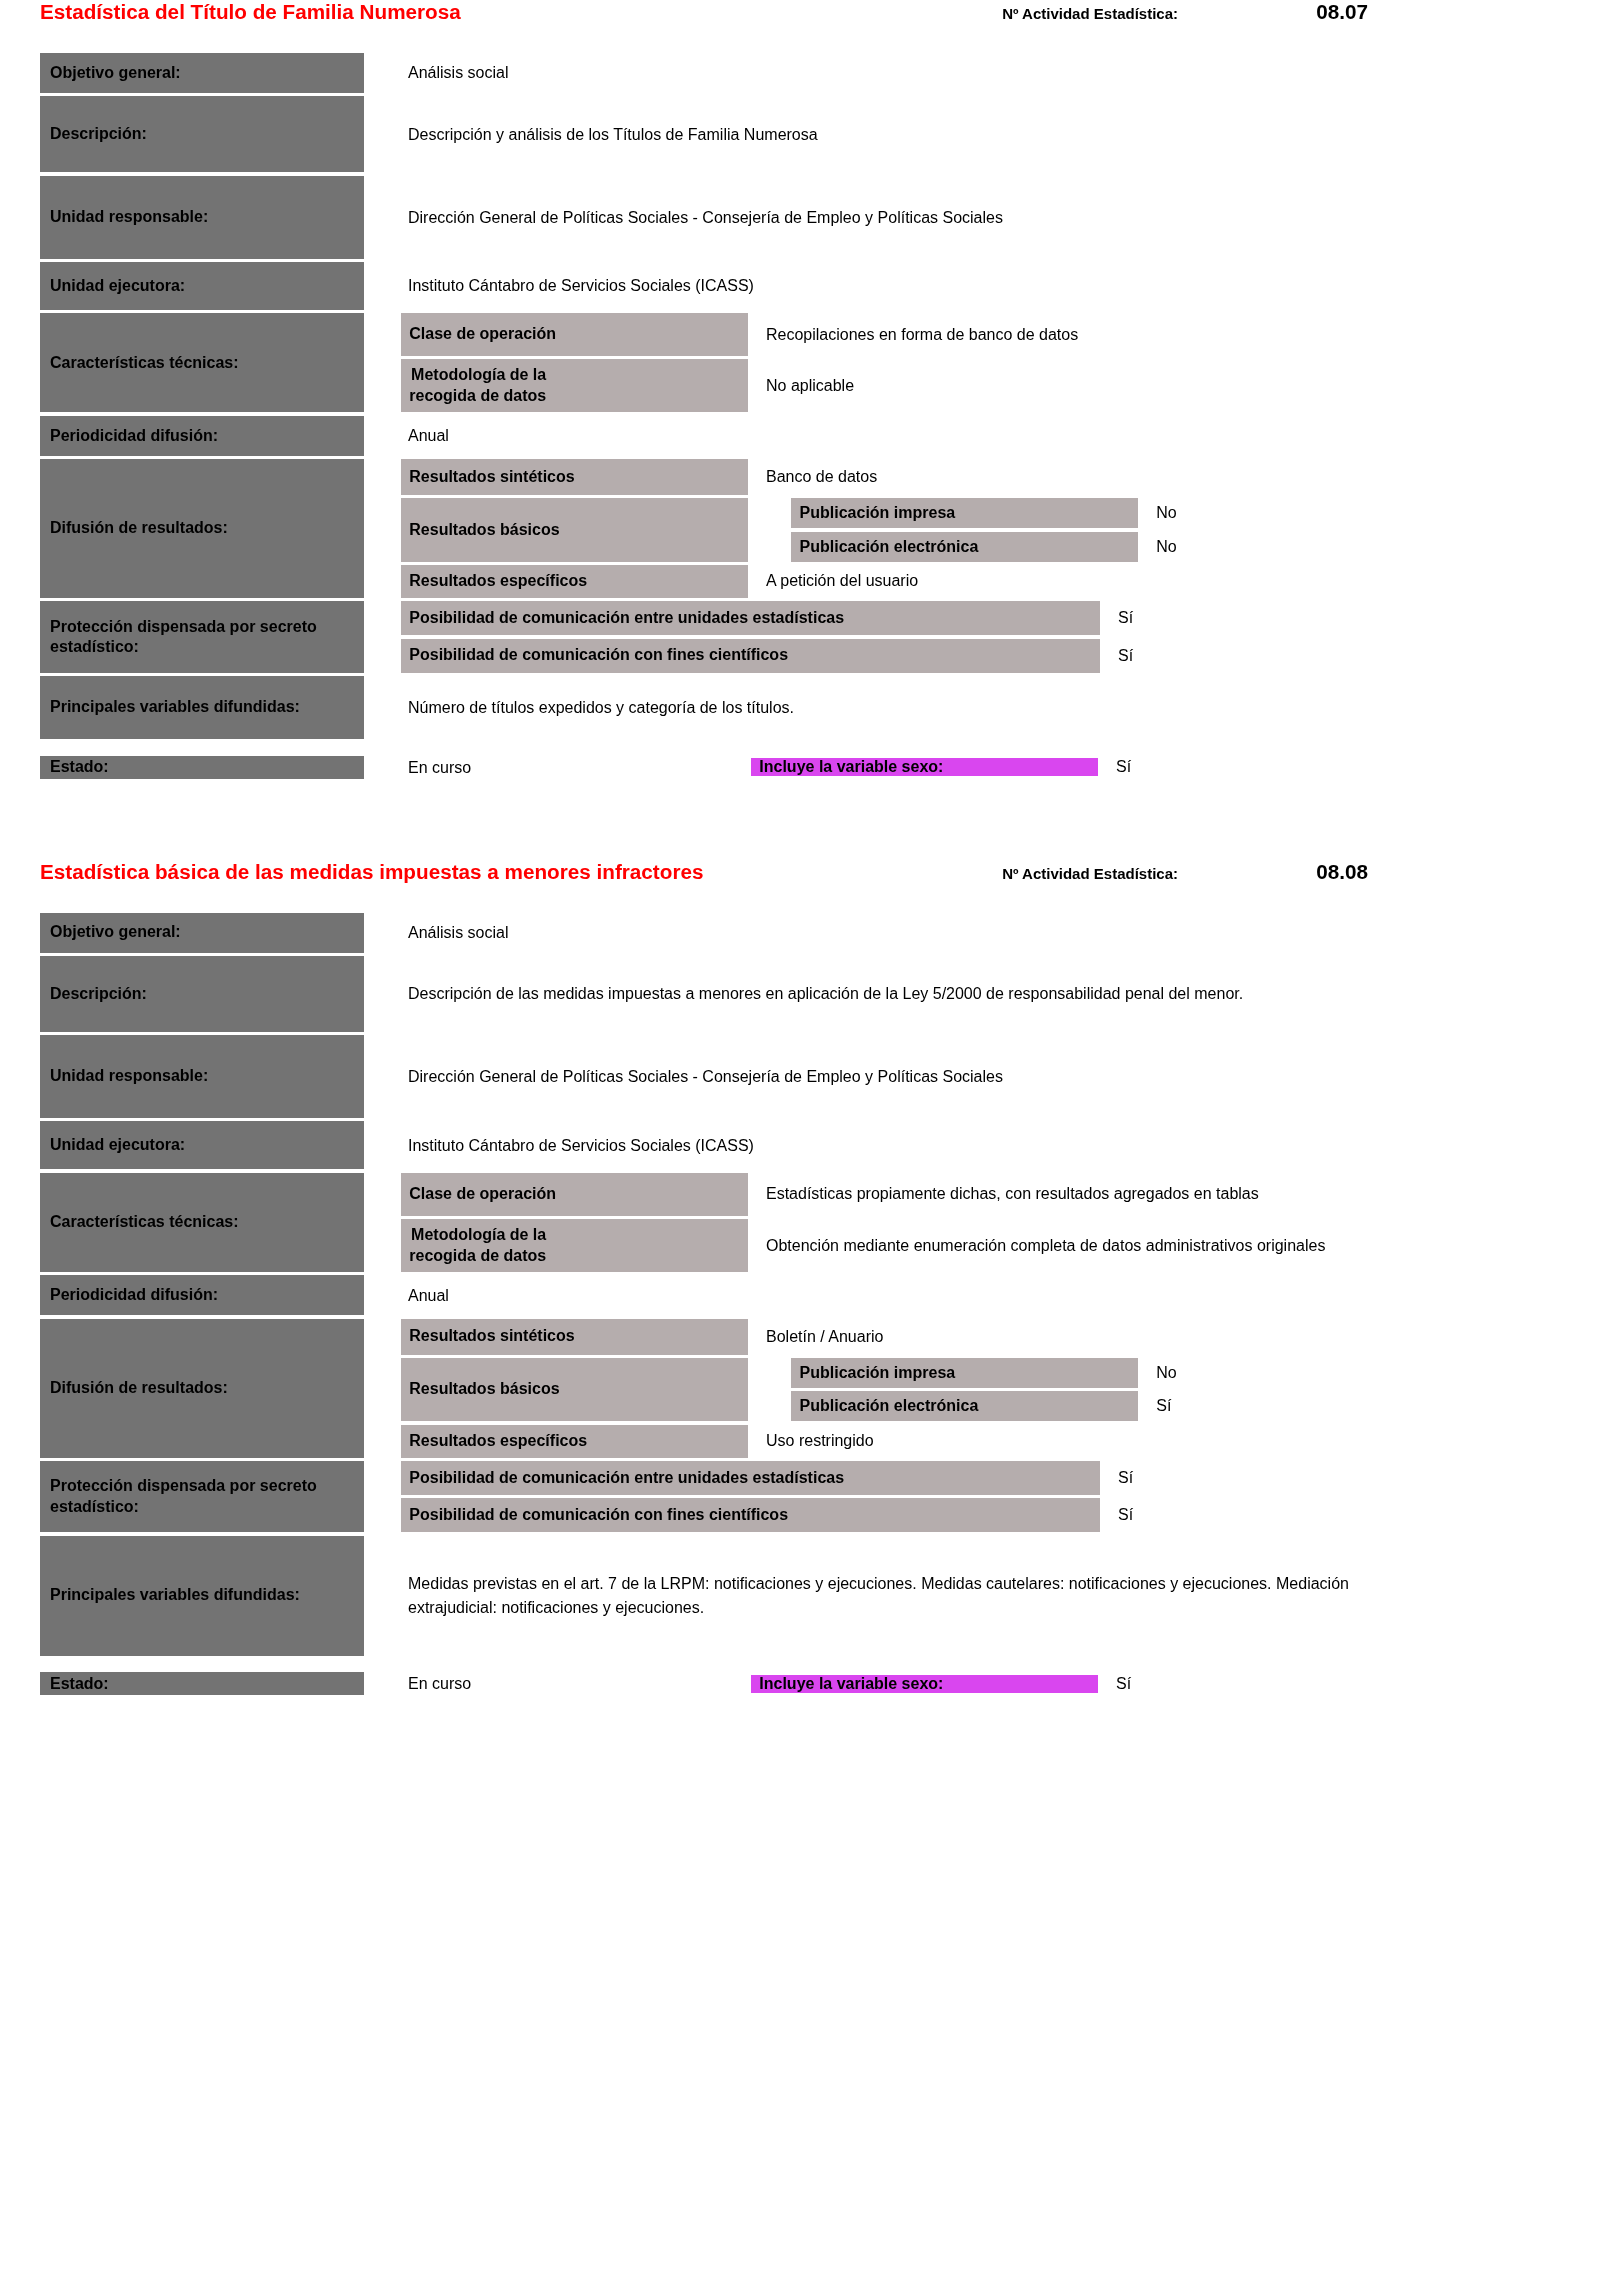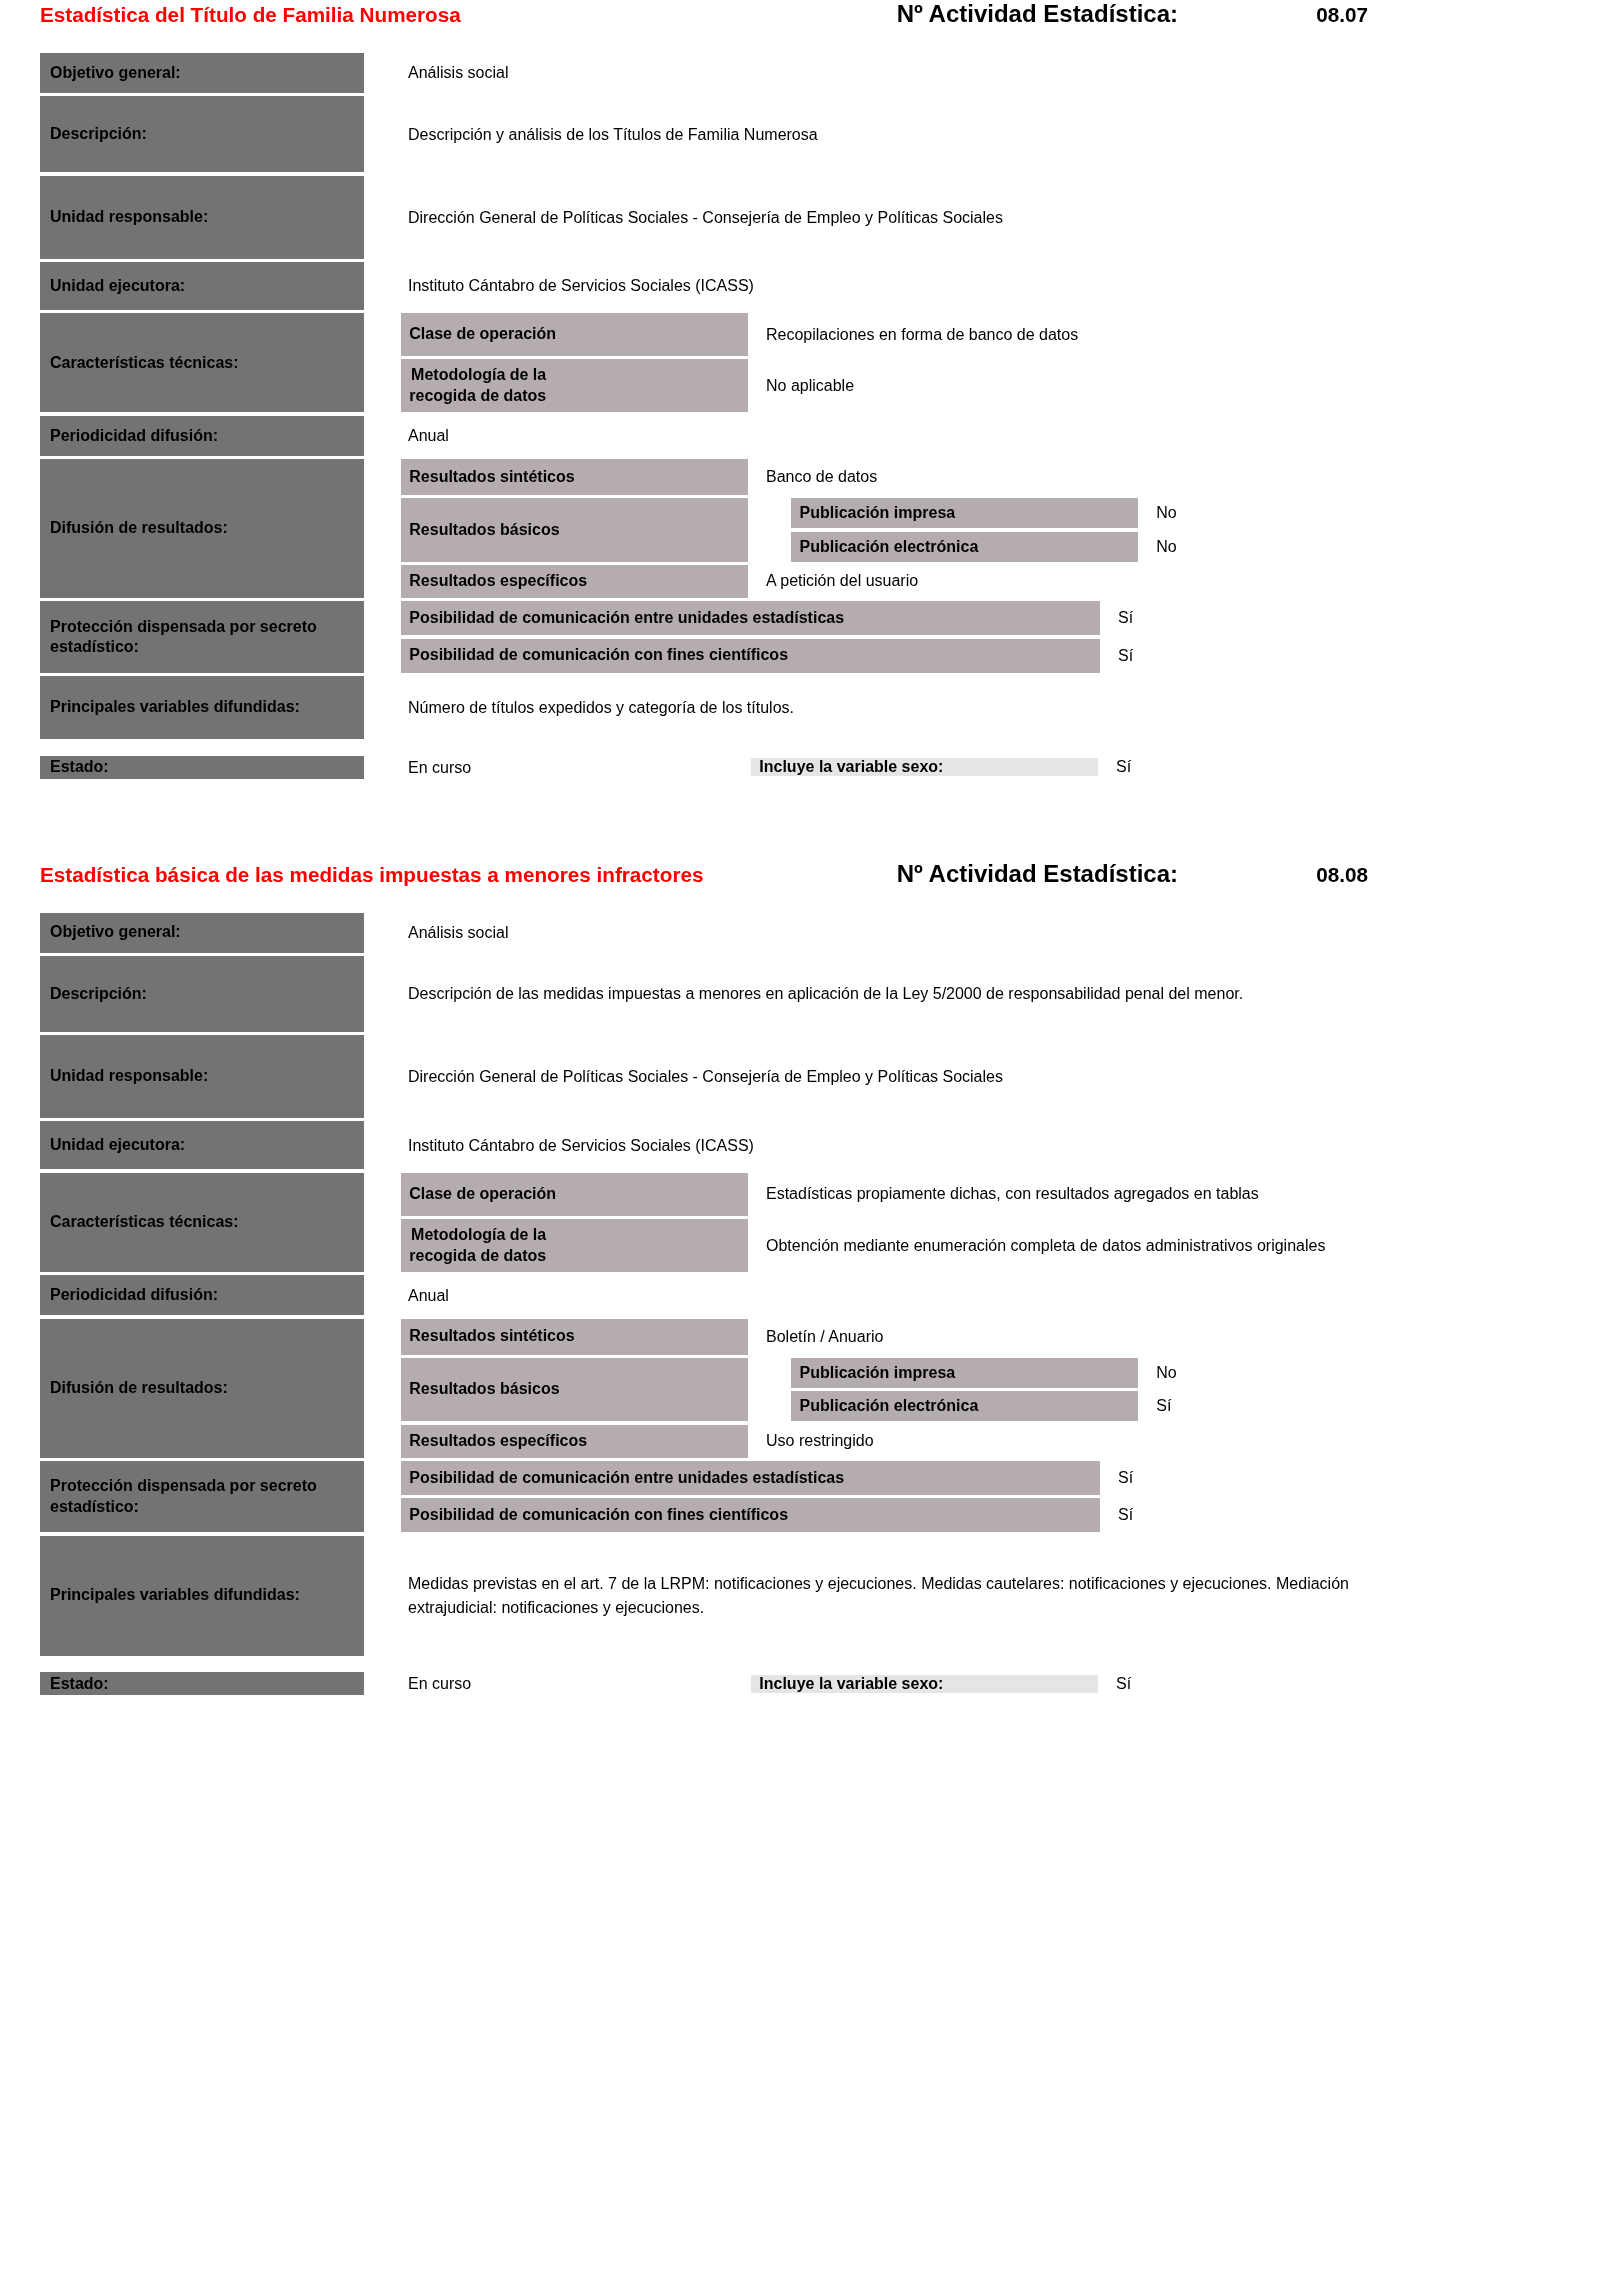--- a/index.html
+++ b/index.html
@@ -31,21 +31,21 @@
   }
   .sheet-title {
     color: #ff0000;
     font-size: 20.7px;
     font-weight: bold;
     white-space: nowrap;
     flex: 0 0 auto;
   }
   .sheet-header-spacer { flex: 1 1 auto; }
   .sheet-actnum-label {
-    font-size: 24px;
+    font-size: 15px;
     font-weight: bold;
     color: #000;
     white-space: nowrap;
     flex: 0 0 auto;
   }
   .sheet-actnum-value {
     font-size: 20.7px;
     font-weight: bold;
     color: #000;
     white-space: nowrap;
@@ -151,21 +151,21 @@
     box-sizing: border-box;
   }
 
   
   .row-split { display: flex; align-items: center; margin-bottom: 3.3px; }
   .split-left  { flex: 0 0 711px; display: flex; }
   .split-right { flex: 1 1 auto; display: flex; }
   .lbl-sexo {
     flex: 0 0 347px;
     width: 347px;
-    background: #e5e5e5;
+    background: #d946ef;
     font-size: 16px;
     font-weight: bold;
     display: flex;
     align-items: center;
     padding: 0 0 0 8.3px;
     box-sizing: border-box;
   }
   .val-sexo {
     flex: 1 1 auto;
     font-size: 16px;

